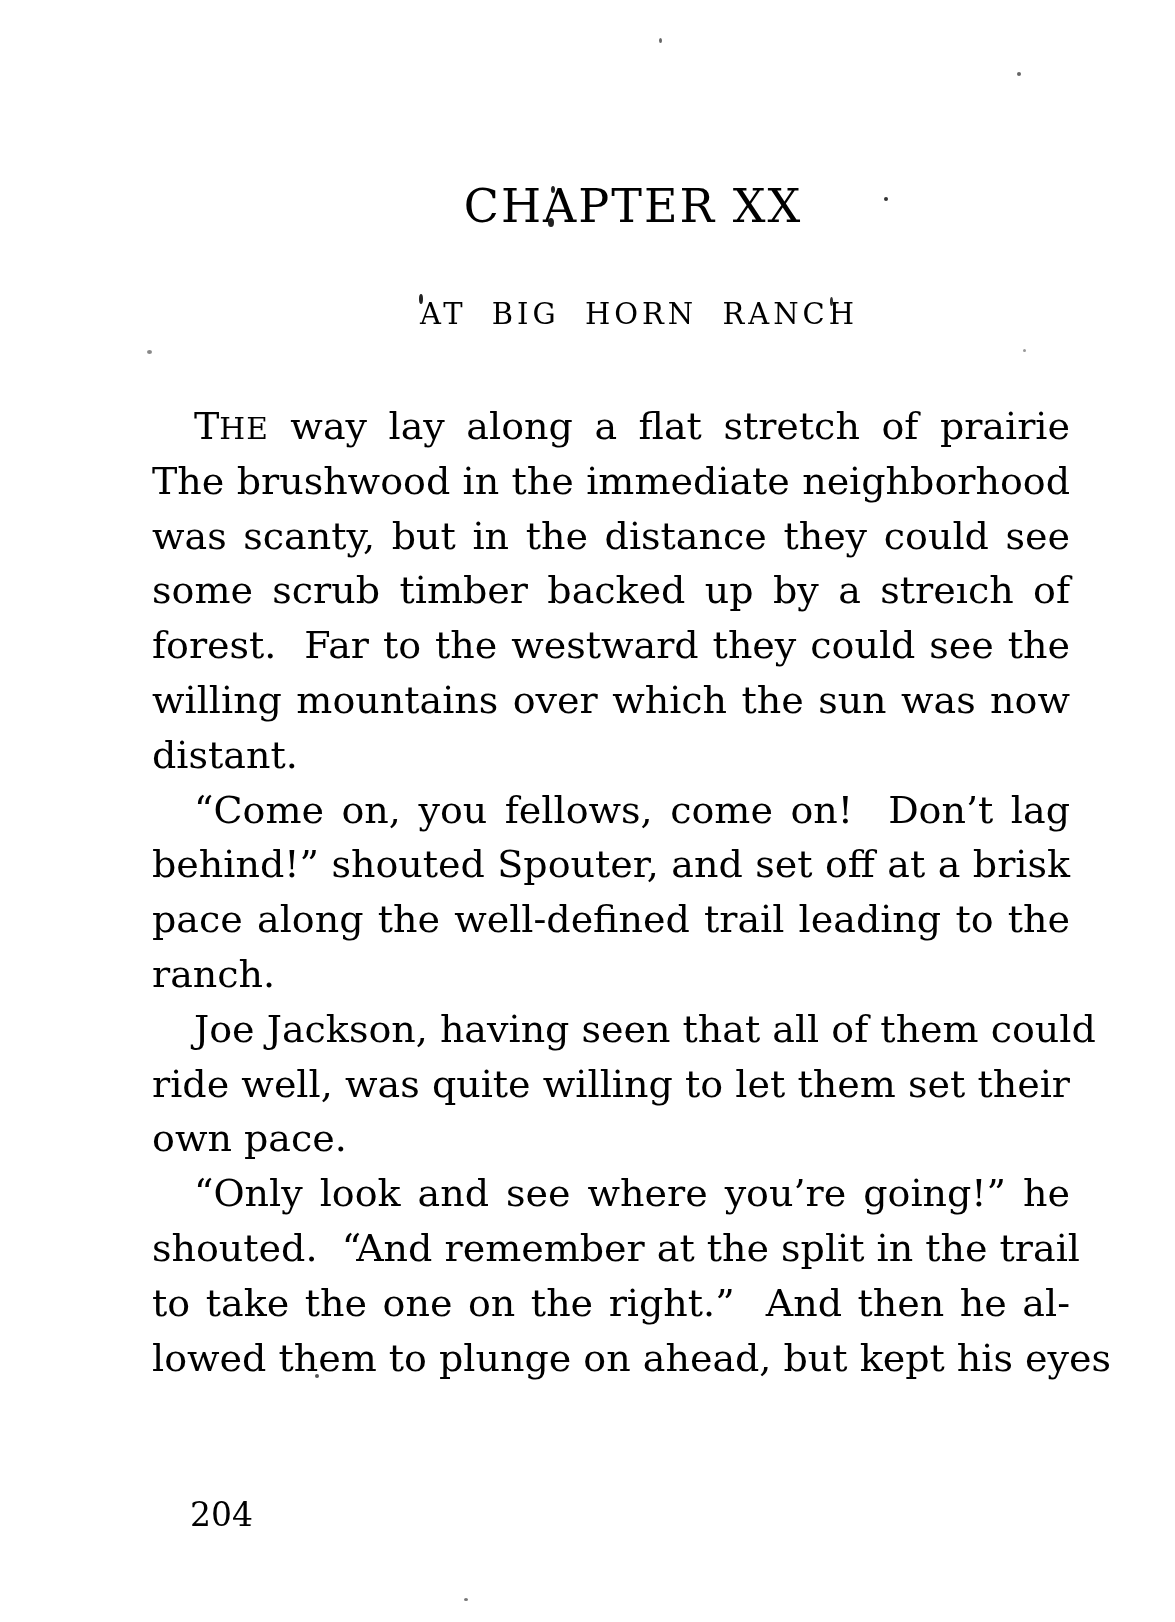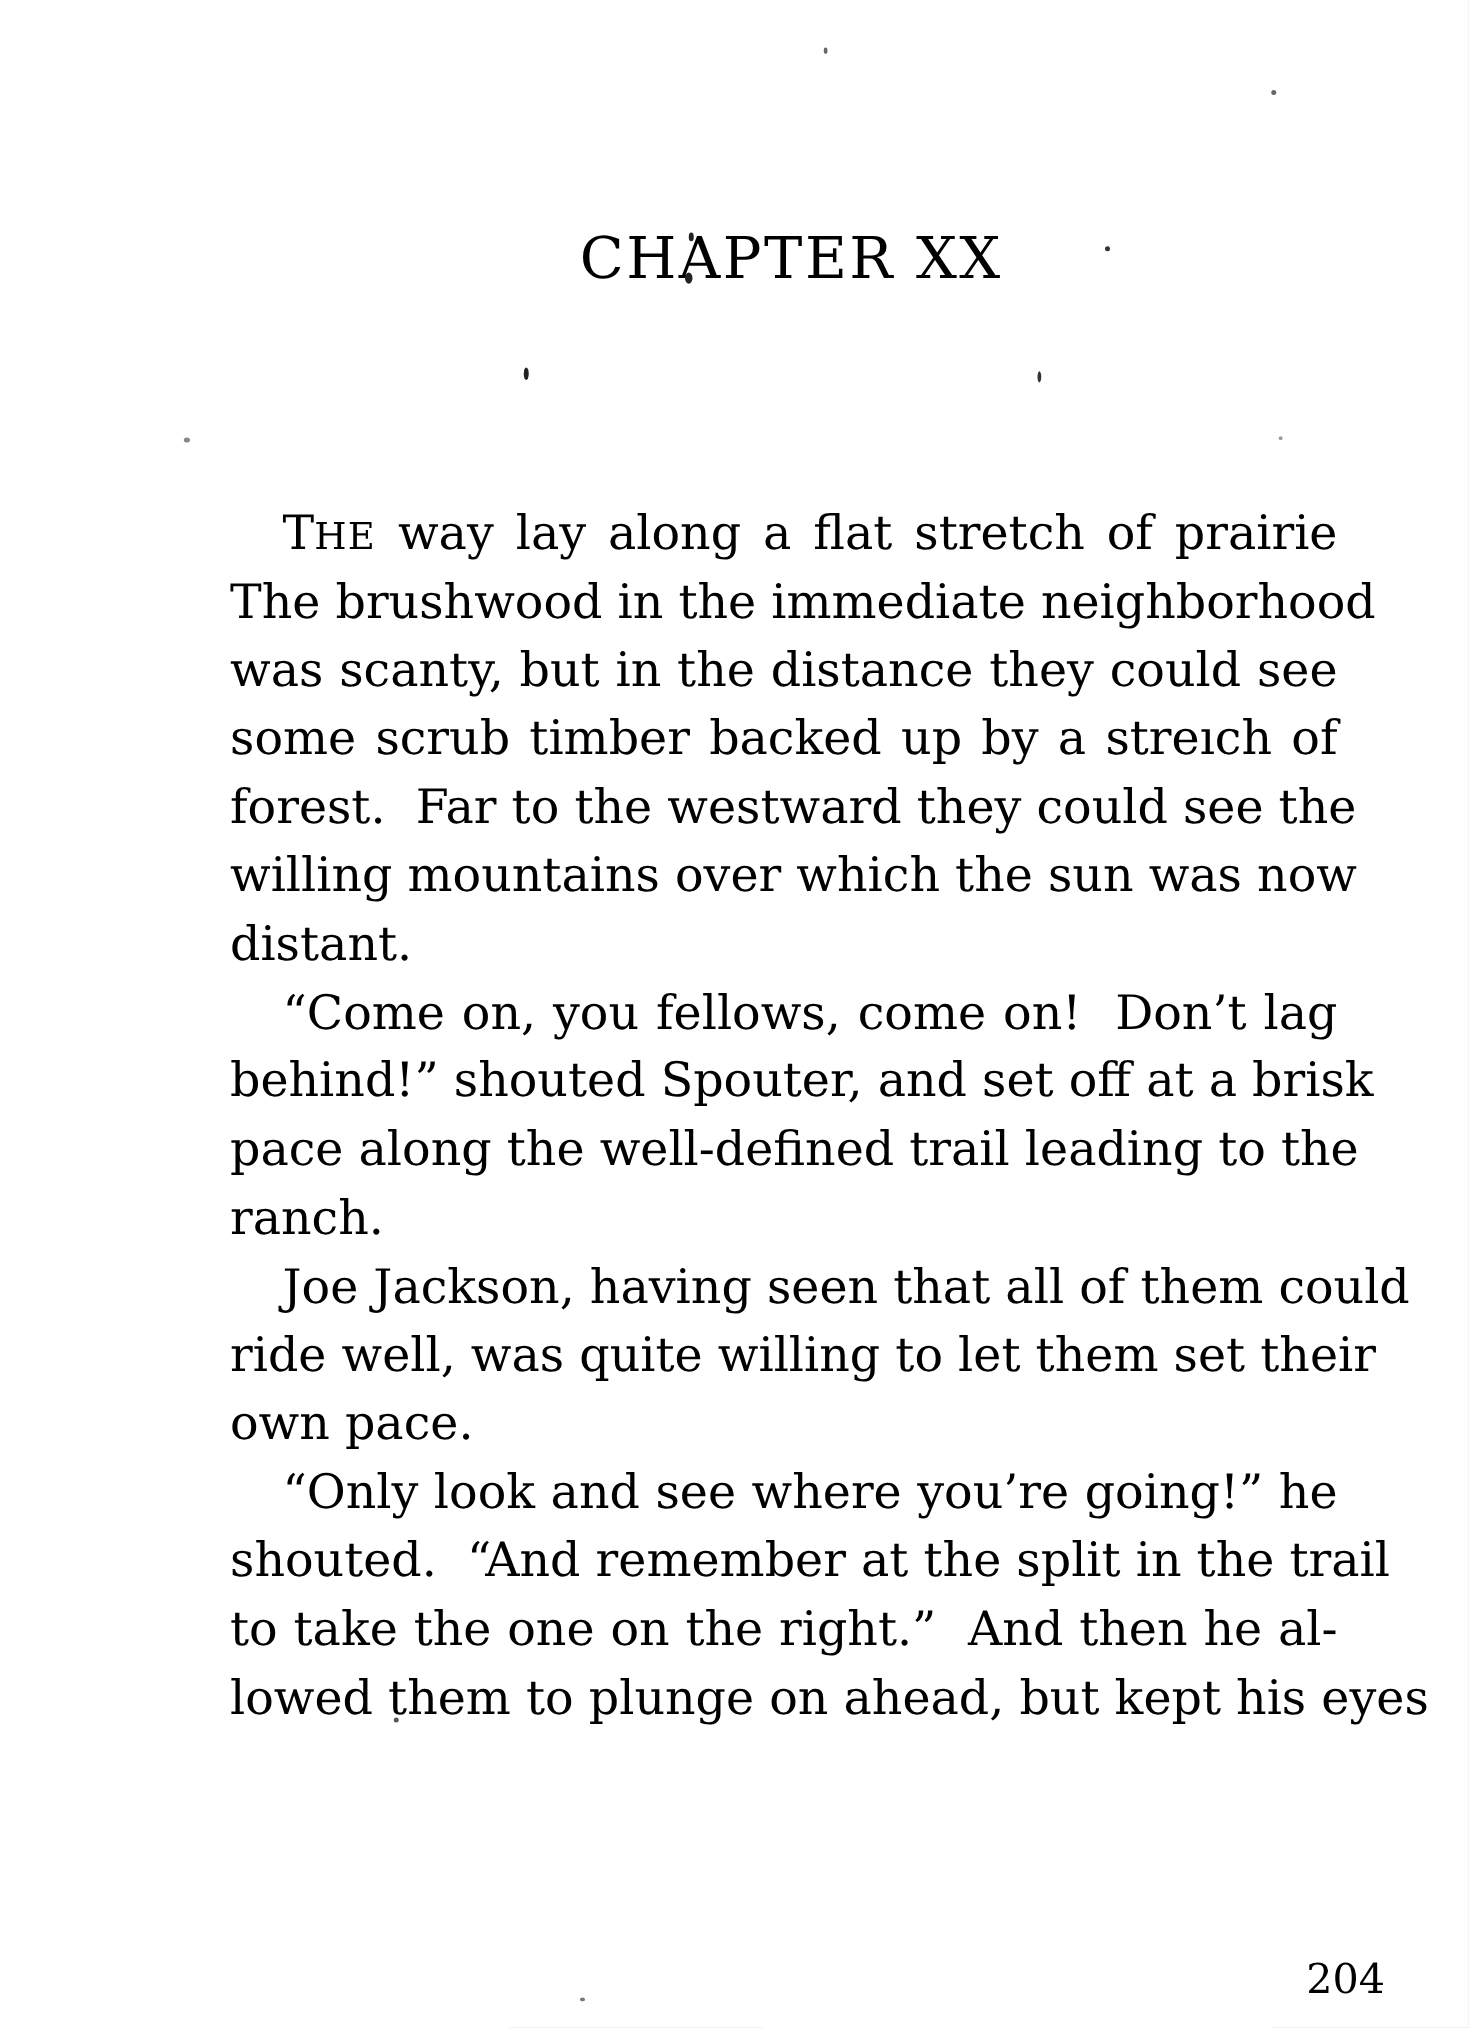--- a/index.html
+++ b/index.html
@@ -30,39 +30,39 @@
     position:absolute;top:399px;left:152px;width:918px;
     font-size:38px;
   }
   .line{
     height:54.8px;line-height:54.8px;
     white-space:nowrap;
     text-align:justify;
     text-align-last:justify;
     text-justify:inter-word;
     overflow:visible;
-    margin-left:32px;
   }
   .line.indent{padding-left:42px;}
   .line.last{text-align:left;text-align-last:left;}
   .smallcaps{font-size:0.78em;letter-spacing:1px;}
   .page-number{
-    position:absolute;top:1566px;left:152px;width:918px;
+    position:absolute;top:1498px;left:152px;width:918px;
     padding-left:38px;
-    text-align:right;
+    text-align:left;
     font-size:33px;line-height:1;
   }
   .speck{position:absolute;border-radius:50%;}
 </style>
 </head>
 <body>
 
 <div class="page">
   <h1 class="chapter-title" style="font-weight:normal;margin:0;">CHAPTER XX</h1>
 
+  <h2 class="section-title" style="font-weight:normal;margin:0;">AT BIG HORN RANCH</h2>
 
   <div class="body-text">
       <div class="line indent"><span>T</span><span class="smallcaps">HE</span> way lay along a flat stretch of prairie</div>
       <div class="line">The brushwood in the immediate neighborhood</div>
       <div class="line">was scanty, but in the distance they could see</div>
       <div class="line">some scrub timber backed up by a streıch of</div>
       <div class="line">forest.&nbsp; Far to the westward they could see the</div>
       <div class="line">willing mountains over which the sun was now</div>
       <div class="line last">distant.</div>
       <div class="line indent">“Come on, you fellows, come on!&nbsp; Don’t lag</div>

